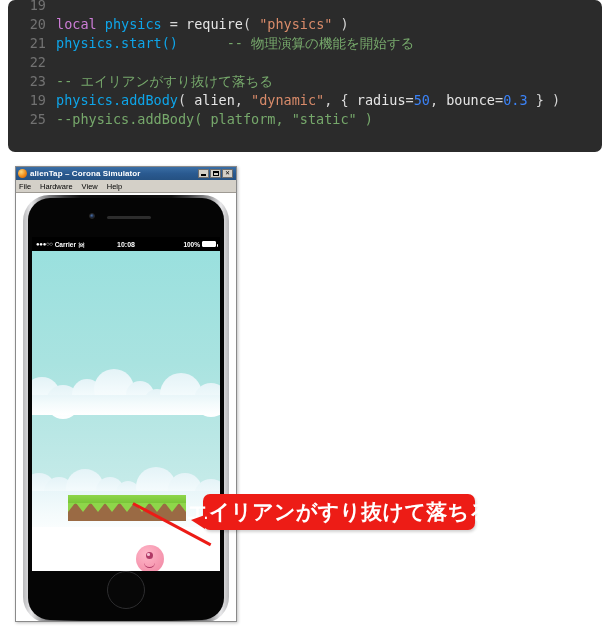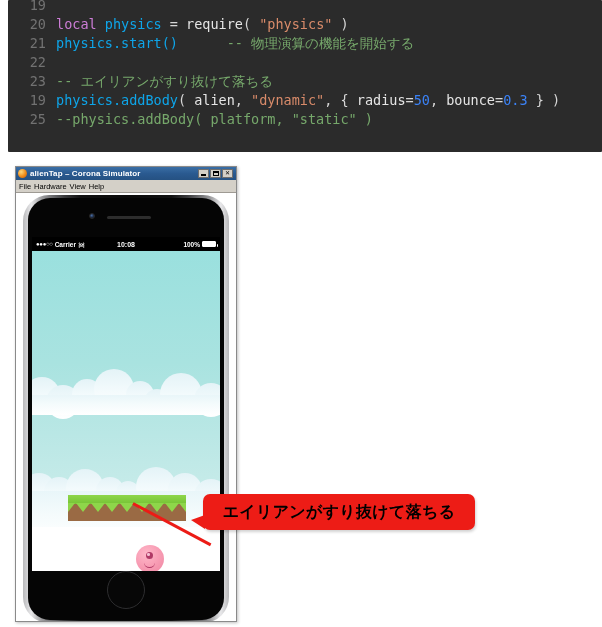--- a/index.html
+++ b/index.html
@@ -16,21 +16,21 @@
   }
 
   
   .code-block {
     position: absolute;
     left: 8px;
     top: 0px;
     width: 594px;
     height: 152px;
     background: #2b2b2b;
-    border-radius: 1px;
+    border-radius: 7px;
     overflow: hidden;
   }
   .code-inner {
     position: absolute;
     left: 0;
     top: -4px;
     width: 100%;
   }
   .code-line {
     display: flex;
@@ -115,21 +115,21 @@
   }
   .win-btn.max::after {
     content:""; position:absolute; left:2px; top:1px; width:6px; height:5px; border:1px solid #000; border-top-width:2px; box-sizing:border-box;
   }
   .sim-menubar {
     height: 12px;
     background: #d4d0c8;
     display: flex;
     align-items: center;
     padding-left: 3px;
-    gap: 3px;
+    gap: 9px;
     border-bottom: 1px solid #9e9a93;
   }
   .sim-menu-item {
     font-size: 7.5px;
     color: #000000;
     font-family: "Liberation Sans", sans-serif;
     cursor: default;
   }
   .sim-body {
     position: relative;
@@ -321,22 +321,22 @@
     height: 36px;
     background: #ed1c16;
     border-radius: 7px;
     box-shadow: 1px 2px 3px rgba(0,0,0,0.18);
     display: flex;
     align-items: center;
     justify-content: center;
     z-index: 20;
   }
   .callout-text {
-    color: #000000;
-    font-size: 16px;
+    color: #ffffff;
+    font-size: 21px;
     font-weight: bold;
     font-family: "DejaVu Sans", "Liberation Sans", sans-serif;
     letter-spacing: 0.3px;
     white-space: nowrap;
   }
   .callout-tail {
     position: absolute;
     left: -12px;
     top: 21px;
     width: 0; height: 0;

